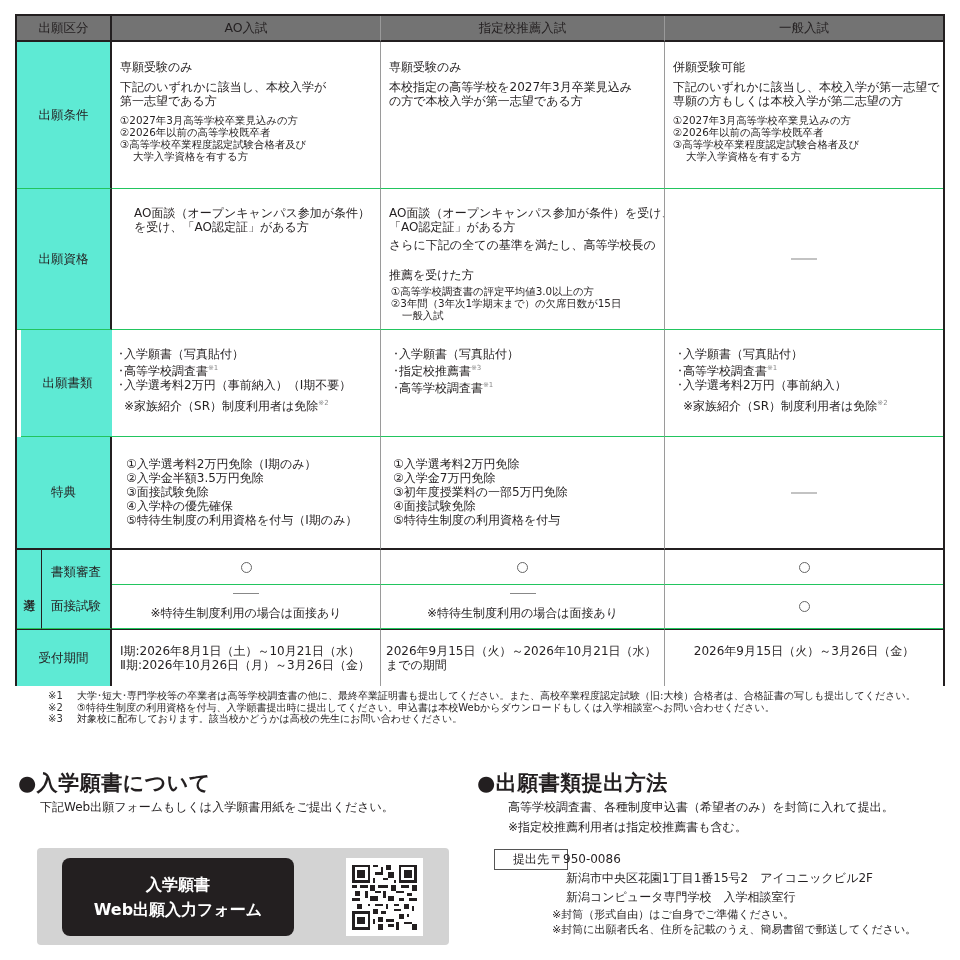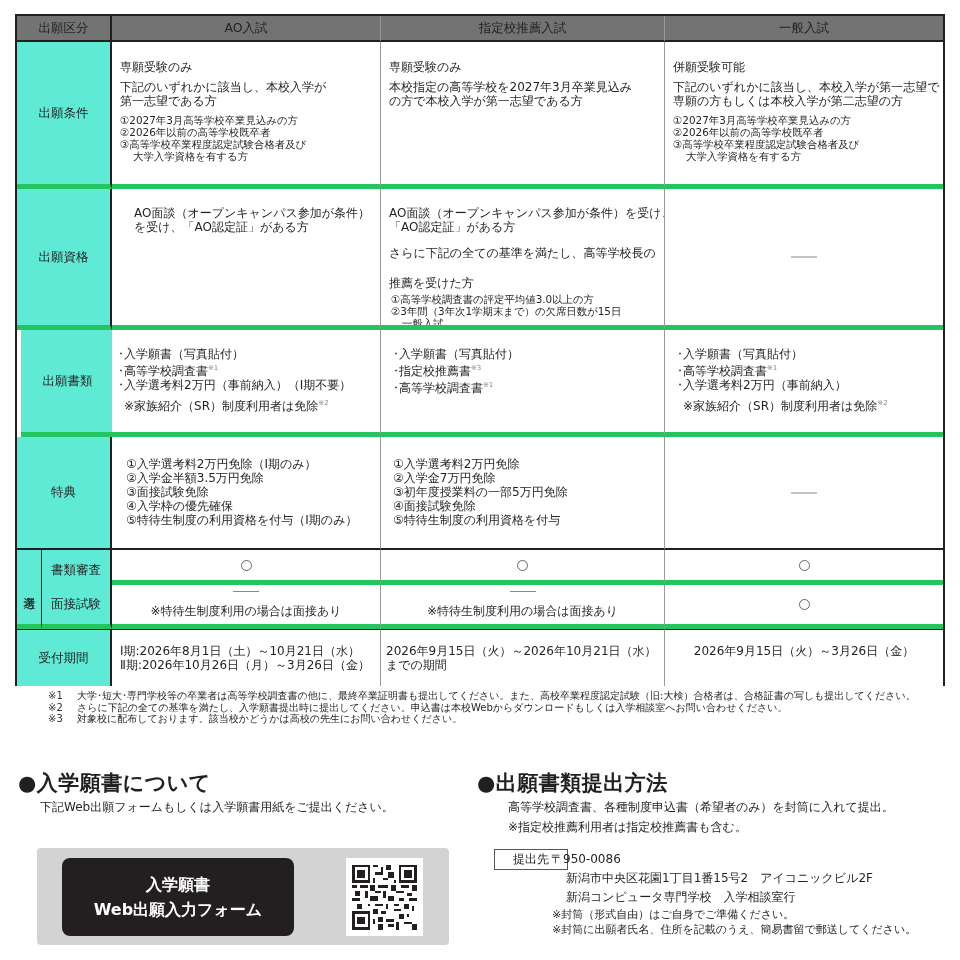--- a/index.html
+++ b/index.html
@@ -1,20 +1,20 @@
 <!DOCTYPE html>
 <html><head>
 <meta charset="utf-8">
 <style>
   * { box-sizing: border-box; margin: 0; padding: 0; }
   html, body { width: 960px; height: 960px; background: #ffffff; overflow: hidden; }
   body { font-family: "DejaVu Sans", "Liberation Sans", sans-serif; color: #231f20; position: relative; }
 
   .tbl { position: absolute; left: 15px; top: 14px; width: 930px; height: 672px; border: 2px solid #231f20; }
-  .cell { position: absolute; border-right: 1px solid #9a9a9a; border-bottom: 5px solid #22c55e; overflow: hidden; }
+  .cell { position: absolute; border-right: 1px solid #9a9a9a; border-bottom: 1px solid #22c55e; overflow: hidden; }
   .hd { background: #737373; display: flex; align-items: center; justify-content: center; font-size: 12.5px; }
   .lbl { background: #5eead4; display: flex; align-items: center; justify-content: center; font-size: 12.5px; border-right: 2px solid #231f20; }
   .body { background: #ffffff; padding: 12px 8px 6px 8px; font-size: 12px; line-height: 14px; }
   .thick-b { border-bottom: 2px solid #231f20; }
   .p { display: block; margin-bottom: 4px; white-space: nowrap; }
   .small { font-size: 10.4px; line-height: 12px; white-space: nowrap; display: block; }
   .indent { padding-left: 13px; }
   .sup { font-size: 7px; color: #888; vertical-align: super; }
   .dash { position: absolute; left: 50%; top: 50%; width: 26px; height: 1px; background: #888; transform: translate(-50%, -50%); }
   .circ { display: block; width: 11px; height: 11px; border: 1px solid #666; border-radius: 50%; margin: 0 auto; }
@@ -70,21 +70,21 @@
     <span class="small indent">大学入学資格を有する方</span>
   </div>
 
   <div class="cell lbl" style="left:0;top:173px;width:95px;height:141px;">出願資格</div>
   <div class="cell body" style="left:95px;top:173px;width:269px;height:141px;padding-left:22px;padding-top:17px;">
     <span class="p" style="margin-bottom:0">AO面談（オープンキャンパス参加が条件）</span>
     <span class="p">を受け、「AO認定証」がある方</span>
   </div>
   <div class="cell body" style="left:364px;top:173px;width:284px;height:141px;padding-top:17px;">
     <span class="p" style="margin-bottom:0">AO面談（オープンキャンパス参加が条件）を受け、</span>
-    <span class="p" style="margin-bottom:12px">「AO認定証」がある方</span>
+    <span class="p" style="margin-bottom:4px">「AO認定証」がある方</span>
     <span class="p" style="margin-bottom:16px">さらに下記の全ての基準を満たし、高等学校長の</span>
     <span class="p" style="margin-bottom:3px">推薦を受けた方</span>
     <span class="small" style="padding-left:2px">①高等学校調査書の評定平均値3.0以上の方</span>
     <span class="small" style="padding-left:2px">②3年間（3年次1学期末まで）の欠席日数が15日</span>
     <span class="small indent">一般入試</span>
   </div>
   <div class="cell body" style="left:648px;top:173px;width:278px;height:141px;border-right:none;">
     <span class="dash"></span>
   </div>
 
@@ -162,21 +162,21 @@
     <span class="p" style="margin-bottom:0">2026年9月15日（火）～2026年10月21日（水）</span>
     <span class="p">までの期間</span>
   </div>
   <div class="cell body" style="left:648px;top:613px;width:278px;height:57px;border-bottom:none;border-right:none;padding-top:14px;text-align:center;border-top:1px solid #231f20;">
     <span>2026年9月15日（火）～3月26日（金）</span>
   </div>
 </div>
 
 <div class="notes">
   <div><span class="mk">※1</span><span>大学･短大･専門学校等の卒業者は高等学校調査書の他に、最終卒業証明書も提出してください。また、高校卒業程度認定試験（旧:大検）合格者は、合格証書の写しも提出してください。</span></div>
-  <div><span class="mk">※2</span><span>さらに下記の全ての基準を満たし、入学願書提出時に提出してください。申込書は本校Webからダウンロードもしくは入学相談室へお問い合わせください。</span></div>
+  <div><span class="mk">※2</span><span>⑤特待生制度の利用資格を付与、入学願書提出時に提出してください。申込書は本校Webからダウンロードもしくは入学相談室へお問い合わせください。</span></div>
   <div><span class="mk">※3</span><span>対象校に配布しております。該当校かどうかは高校の先生にお問い合わせください。</span></div>
 </div>
 
 <div class="sec-title" style="left:18px;top:769px;">●入学願書について</div>
 <div class="sec-sub" style="left:40px;top:799px;">下記Web出願フォームもしくは入学願書用紙をご提出ください。</div>
 
 <div class="form-box">
   <div class="form-btn">
     <span>入学願書</span>
     <span>Web出願入力フォーム</span>

